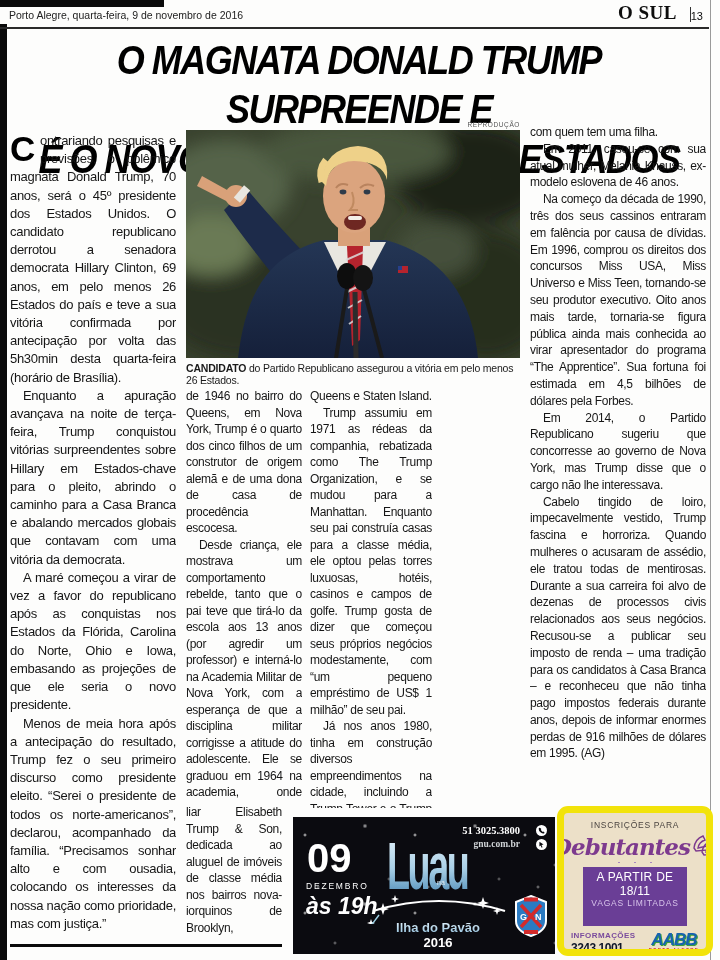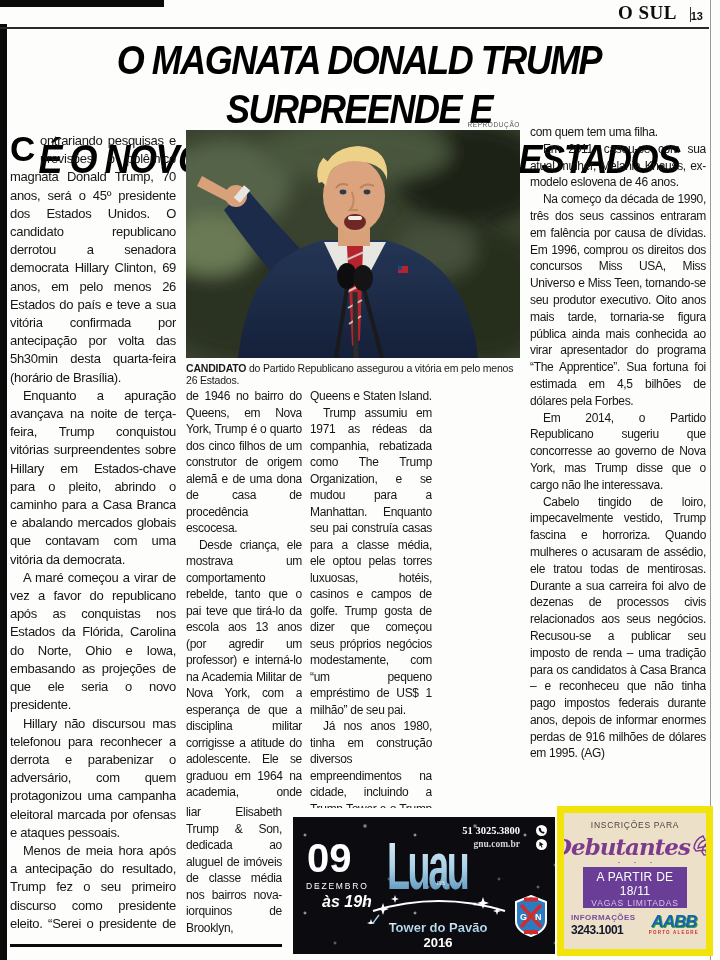--- a/index.html
+++ b/index.html
@@ -7,21 +7,21 @@
         font-family:"Liberation Sans",sans-serif;color:#111;}
   
   .top-strip{position:absolute;left:0;top:0;width:164px;height:7px;background:#0a0a0a;}
   .left-bar{position:absolute;left:0;top:24px;width:7px;height:936px;background:#0a0a0a;}
   .edge-line{position:absolute;left:710px;top:0;width:1px;height:960px;background:#9a9a9a;}
   
   .masthead{position:absolute;left:0;top:0;width:709px;height:27px;border-bottom:2px solid #2a2a2a;}
   .dateline{position:absolute;left:9px;top:9px;font-size:10.5px;color:#222;}
   .paper{position:absolute;right:32px;top:2px;font-family:"Liberation Serif",serif;
          font-size:19px;font-weight:bold;letter-spacing:.5px;color:#0d0d0d;}
-  .pagenum{position:absolute;right:6px;top:7px;font-size:11px;font-weight:bold;color:#0d0d0d;
+  .pagenum{position:absolute;right:6px;top:7px;font-size:11px;font-weight:normal;color:#0d0d0d;
            border-left:1.5px solid #333;padding-left:0;padding-top:3px;text-align:center;}
   
   .headline{position:absolute;left:10px;top:36px;width:698px;text-align:center;
             font-style:italic;font-weight:900;font-size:36px;line-height:44px;
             letter-spacing:-1.5px;color:#000;transform:scale(1.0,1.12);transform-origin:50% 0;}
   
   .col{position:absolute;text-align:justify;overflow:hidden;color:#161616;}
   .c1{left:10px;top:132px;width:166px;height:805px;font-size:13px;line-height:18.2px;letter-spacing:-.3px;}
   .c2{left:186px;top:388px;width:116px;height:414px;font-size:12px;line-height:16.5px;letter-spacing:-.3px;}
   .c2b{left:186px;top:804px;width:96px;height:136px;font-size:12px;line-height:16.5px;letter-spacing:-.3px;}
@@ -41,43 +41,43 @@
   .luau{position:absolute;left:293px;top:817px;width:262px;height:137px;background-color:#0b0b10;
         background-image:
           radial-gradient(1px 1px at 12px 18px, rgba(255,255,255,.85), transparent 2px),
           radial-gradient(1px 1px at 42px 48px, rgba(255,255,255,.5), transparent 2px),
           radial-gradient(1.5px 1.5px at 72px 9px, rgba(255,255,255,.7), transparent 2.5px),
           radial-gradient(1px 1px at 96px 62px, rgba(255,255,255,.45), transparent 2px),
           radial-gradient(1px 1px at 25px 70px, rgba(255,255,255,.55), transparent 2px);
         background-size:110px 78px;color:#fff;overflow:hidden;}
   .luau-day{position:absolute;left:14px;top:22px;font-size:40px;font-weight:bold;line-height:38px;}
   .luau-month{position:absolute;left:13px;top:64px;font-size:8.5px;letter-spacing:1.8px;}
-  .luau-time{position:absolute;left:13px;top:76px;font-size:16px;font-weight:bold;font-style:italic;margin-left:16px;}
+  .luau-time{position:absolute;left:13px;top:76px;font-size:23px;font-weight:bold;font-style:italic;}
   .luau-contact{position:absolute;right:8px;top:8px;text-align:right;}
   .l-row{display:flex;align-items:flex-start;justify-content:flex-end;gap:16px;margin-bottom:3px;font-family:Liberation Serif, serif;}
   .l-phone{font-size:10.5px;font-weight:bold;color:#fff;}
   .l-site{font-size:9.5px;font-weight:bold;color:#cfd3d6;margin-left:24px;}
   .circ{width:11px;height:11px;border-radius:50%;background:#fff;display:flex;align-items:center;justify-content:center;}
   .luau-art{position:absolute;left:66px;top:2px;}
   .luau-venue{position:absolute;left:80px;top:103px;width:130px;text-align:center;font-size:13px;font-weight:bold;
               background:linear-gradient(#e9f5fc,#8fc0de);-webkit-background-clip:text;background-clip:text;color:transparent;}
   .luau-year{position:absolute;left:80px;top:118px;width:130px;text-align:center;font-size:13px;font-weight:bold;color:#fff;}
   .crest{position:absolute;left:222px;top:78px;}
   
   .deb{position:absolute;left:557px;top:806px;width:142px;height:136px;background:#ece0c8;
-       border:7px solid #f2e30a;border-radius:0;overflow:hidden;}
+       border:7px solid #f2e30a;border-radius:11px;overflow:hidden;}
   .deb-head{margin-top:7px;text-align:center;font-size:8.5px;letter-spacing:.7px;color:#4a4440;}
   .deb-titlerow{display:flex;justify-content:center;align-items:center;gap:2px;margin-top:1px;height:30px;}
   .deb-title{font-family:"DejaVu Serif",serif;font-style:italic;font-weight:bold;font-size:23px;
              color:#7d3a8e;letter-spacing:-1px;}
   .deb-deco{width:40px;height:3px;margin:0 auto 3px auto;
             background:radial-gradient(circle 1px at 4px 1.5px,#a886bf 70%,transparent),
                        radial-gradient(circle 1px at 20px 1.5px,#a886bf 70%,transparent),
                        radial-gradient(circle 1px at 36px 1.5px,#a886bf 70%,transparent);}
-  .deb-banner{margin:0 19px;background:#6a3e96;text-align:center;padding:3px 0 0 0;}
+  .deb-banner{margin:0 19px;background:#6a3e96;text-align:center;padding:3px 0 18px 0;}
   .deb-b1{font-size:12px;color:#fff;letter-spacing:.3px;}
   .deb-b2{font-size:8.5px;color:#d7c3ea;letter-spacing:.8px;}
   .deb-info{display:flex;justify-content:space-between;align-items:flex-end;padding:5px 7px 0 7px;}
   .deb-il{line-height:1;}
   .deb-lbl{font-size:8px;font-weight:bold;color:#7a4b9d;letter-spacing:.4px;}
   .deb-phone{font-size:12px;font-weight:bold;color:#0f172a;letter-spacing:-.5px;margin-top:2px;}
   .aabb{text-align:center;line-height:1;}
   .aabb-t{font-size:17px;font-weight:900;font-style:italic;color:#1763ae;letter-spacing:-1px;
           text-shadow:1px 1px 0 #3aa13a;}
   .aabb-s{font-size:4.5px;font-weight:bold;color:#cc2a2a;letter-spacing:1.2px;margin-top:1px;}
@@ -85,20 +85,21 @@
 </head>
 <body>
 
 <div class="page">
 
   <div class="top-strip"></div>
   <div class="left-bar"></div>
   <div class="edge-line"></div>
 
   <div class="masthead">
+    <span class="dateline">Porto Alegre, quarta-feira, 9 de novembro de 2016</span>
     <span class="paper">O SUL</span>
     <span class="pagenum">13</span>
   </div>
 
   <div class="headline">
     <div>O MAGNATA DONALD TRUMP SURPREENDE E</div>
     <div>É O NOVO PRESIDENTE DOS ESTADOS UNIDOS.</div>
   </div>
 
   <div class="credit">REPRODUÇÃO</div>
@@ -163,21 +164,20 @@
       <ellipse cx="161" cy="146" rx="10" ry="13" fill="#0d0d0d"></ellipse>
       <ellipse cx="177" cy="148" rx="10" ry="13" fill="#141414"></ellipse>
     </svg>
   </div>
   <div class="caption"><b>CANDIDATO</b><span> do Partido Republicano assegurou a vitória em pelo menos 26 Estados.</span></div>
 
   <div class="col c1">
     <p class="p noind"><span class="dropcap">C</span><span>ontrariando pesquisas e previsões, o polêmico magnata Donald Trump, 70 anos, será o 45º presidente dos Estados Unidos. O candidato republicano derrotou a senadora democrata Hillary Clinton, 69 anos, em pelo menos 26 Estados do país e teve a sua vitória confirmada por antecipação por volta das 5h30min desta quarta-feira (horário de Brasília).</span></p>
     <p class="p">Enquanto a apuração avançava na noite de terça-feira, Trump conquistou vitórias surpreendentes sobre Hillary em Estados-chave para o pleito, abrindo o caminho para a Casa Branca e abalando mercados globais que contavam com uma vitória da democrata.</p>
     <p class="p">A maré começou a virar de vez a favor do republicano após as conquistas nos Estados da Flórida, Carolina do Norte, Ohio e Iowa, embasando as projeções de que ele seria o novo presidente.</p>
-    <p class="p">Hillary não discursou mas telefonou para reconhecer a derrota e parabenizar o adversário, com quem protagonizou uma campanha eleitoral marcada por ofensas e ataques pessoais.</p>
     <p class="p">Menos de meia hora após a antecipação do resultado, Trump fez o seu primeiro discurso como presidente eleito. “Serei o presidente de todos os norte-americanos”, declarou, acompanhado da família. “Precisamos sonhar alto e com ousadia, colocando os interesses da nossa nação como prioridade, mas com justiça.”</p>
 
   </div>
 
   <div class="col c2">
     <p class="p noind">de 1946 no bairro do Queens, em Nova York, Trump é o quarto dos cinco filhos de um construtor de origem alemã e de uma dona de casa de procedência escocesa.</p>
     <p class="p">Desde criança, ele mostrava um comportamento rebelde, tanto que o pai teve que tirá-lo da escola aos 13 anos (por agredir um professor) e interná-lo na Academia Militar de Nova York, com a esperança de que a disciplina militar corrigisse a atitude do adolescente. Ele se graduou em 1964 na academia, onde alcançou a patente de capitão: “Um dia, serei muito famoso”, comentou na época.</p>
 
   </div>
   <div class="col c2b">
@@ -239,21 +239,21 @@
         <g fill="#ffffff">
           <polygon points="24,84 25.5,88.5 30,90 25.5,91.5 24,96 22.5,91.5 18,90 22.5,88.5"></polygon>
           <polygon points="36,76 37,79 40,80 37,81 36,84 35,81 32,80 35,79"></polygon>
           <polygon points="124,78 125.5,82.5 130,84 125.5,85.5 124,90 122.5,85.5 118,84 122.5,82.5"></polygon>
           <polygon points="138,88 139,91 142,92 139,93 138,96 137,93 134,92 137,91"></polygon>
           <polygon points="12,100 13,103 16,104 13,105 12,108 11,105 8,104 11,103"></polygon>
         </g>
         <line x1="20" y1="96" x2="8" y2="112" stroke="#9fd4e8" stroke-width="1.4"></line>
       </svg>
     </div>
-    <div class="luau-venue">Tower do Pavão</div>
+    <div class="luau-venue">Ilha do Pavão</div>
     <div class="luau-year">2016</div>
     <div class="crest">
       <svg width="32" height="42" viewBox="0 0 32 42">
         <path d="M16,1 L31,7 L31,26 Q31,36 16,41 Q1,36 1,26 L1,7 Z" fill="#2b7bc2" stroke="#ffffff" stroke-width="2"></path>
         <line x1="6" y1="10" x2="26" y2="32" stroke="#d22b2b" stroke-width="3.5"></line>
         <line x1="26" y1="10" x2="6" y2="32" stroke="#d22b2b" stroke-width="3.5"></line>
         <rect x="9" y="2.5" width="14" height="4" fill="#d22b2b"></rect>
         <rect x="9" y="35" width="14" height="4" fill="#d22b2b"></rect>
         <text x="5" y="25" font-family="Liberation Sans,sans-serif" font-weight="bold" font-size="9" fill="#ffffff">G</text>
         <text x="20" y="25" font-family="Liberation Sans,sans-serif" font-weight="bold" font-size="9" fill="#ffffff">N</text>

